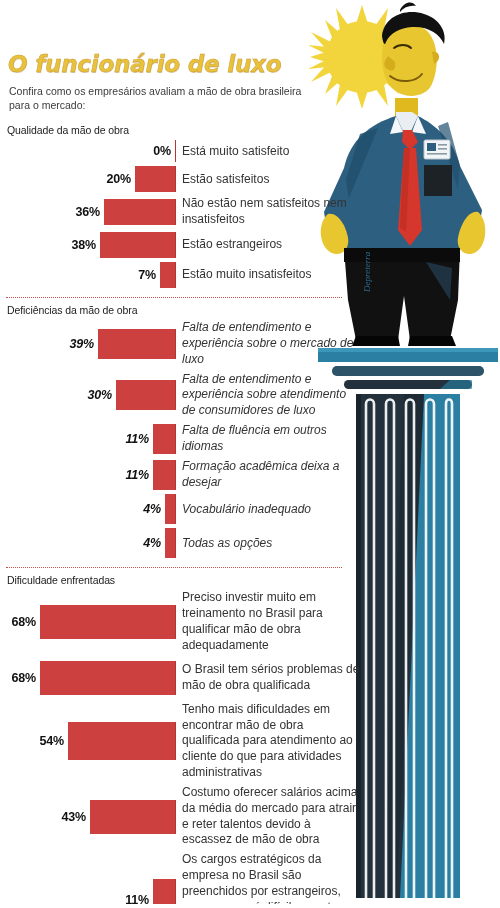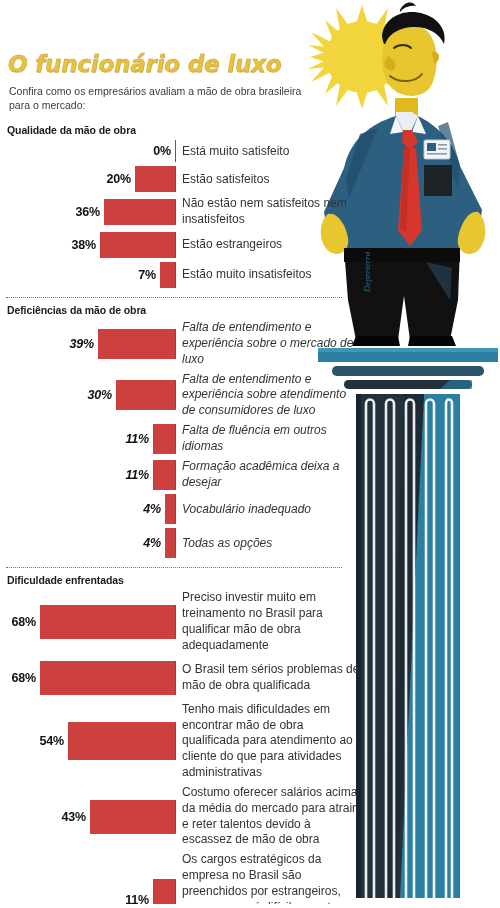--- a/index.html
+++ b/index.html
@@ -71,21 +71,21 @@
 
   .section-rule {
     height: 0;
     border-top: 1.5px dotted #c9504c;
     margin: 9px 6px 6px 2px;
     width: 336px;
   }
 
   .section-title {
     font-size: 10.5px;
-    font-weight: bold;
+    font-weight: normal;
     color: #1b1b1b;
     margin: 0 0 4px 3px;
     letter-spacing: -0.1px;
   }
 
   
   .bar-row {
     display: flex;
     align-items: center;
     margin: 0 0 4px 0;

